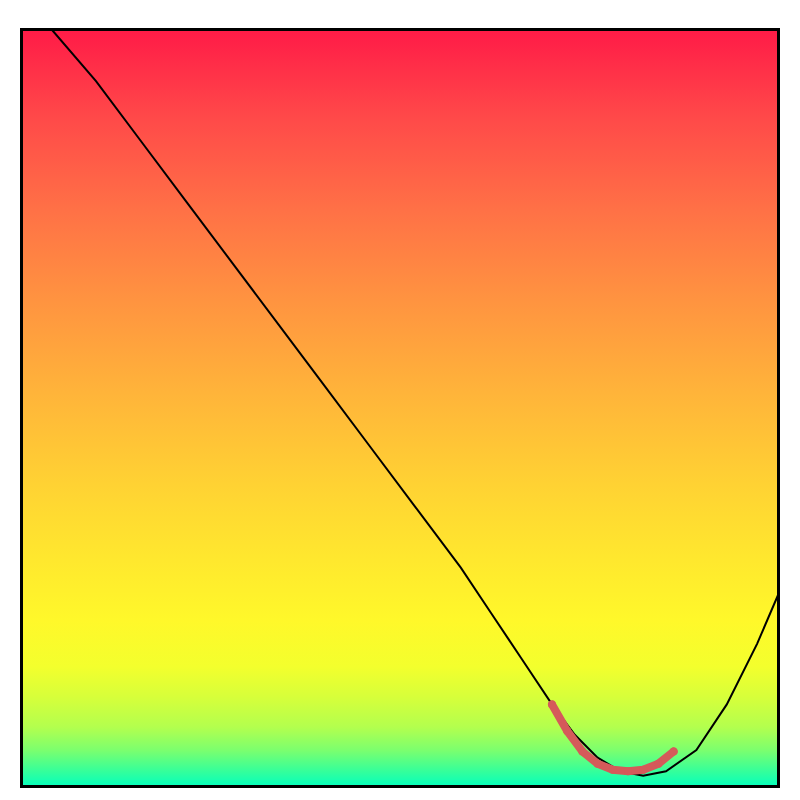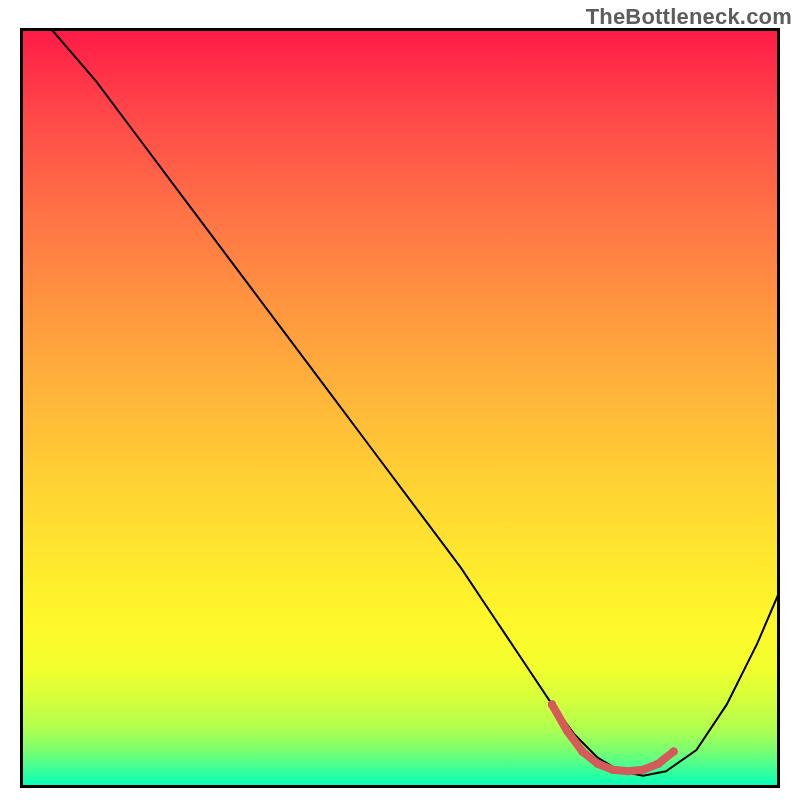--- a/index.html
+++ b/index.html
@@ -59,21 +59,20 @@
     position: absolute;
     left: 0; top: 0;
     width: 100%;
     height: 100%;
   }
 </style>
 </head>
 <body>
 
 <div class="chart-container">
-  <div class="watermark">TheBottleneck.com</div>
   <div class="plot-area">
     <div class="gradient-bg"></div>
     <svg class="lines" viewBox="0 0 760 760" preserveAspectRatio="none">
       <path id="curve-main" fill="none" stroke="#000000" stroke-width="2" d="M30.4 0.0 L76.0 53.2 L121.6 114.0 L167.2 174.8 L212.8 235.6 L258.4 296.4 L304.0 357.2 L349.6 418.0 L395.2 478.8 L440.8 539.6 L471.2 585.2 L501.6 630.8 L532.0 676.4 L554.8 706.8 L577.6 729.6 L600.4 743.3 L623.2 747.8 L646.0 743.3 L676.4 722.0 L706.8 676.4 L737.2 615.6 L760.0 562.4 "></path>
       <path id="curve-optimal" fill="none" stroke="#d55a5a" stroke-width="8" stroke-linecap="round" d="M532.0 676.4 L547.2 703.0 L562.4 723.5 L577.6 735.7 L592.8 741.8 L608.0 743.3 L623.2 741.8 L638.4 735.7 L653.6 723.5 "></path>
       <g id="optimal-dots">
           <circle cx="532.0" cy="676.4" r="4" fill="#d55a5a"></circle>
           <circle cx="547.2" cy="703.0" r="4" fill="#d55a5a"></circle>
           <circle cx="562.4" cy="723.5" r="4" fill="#d55a5a"></circle>
           <circle cx="577.6" cy="735.7" r="4" fill="#d55a5a"></circle>

